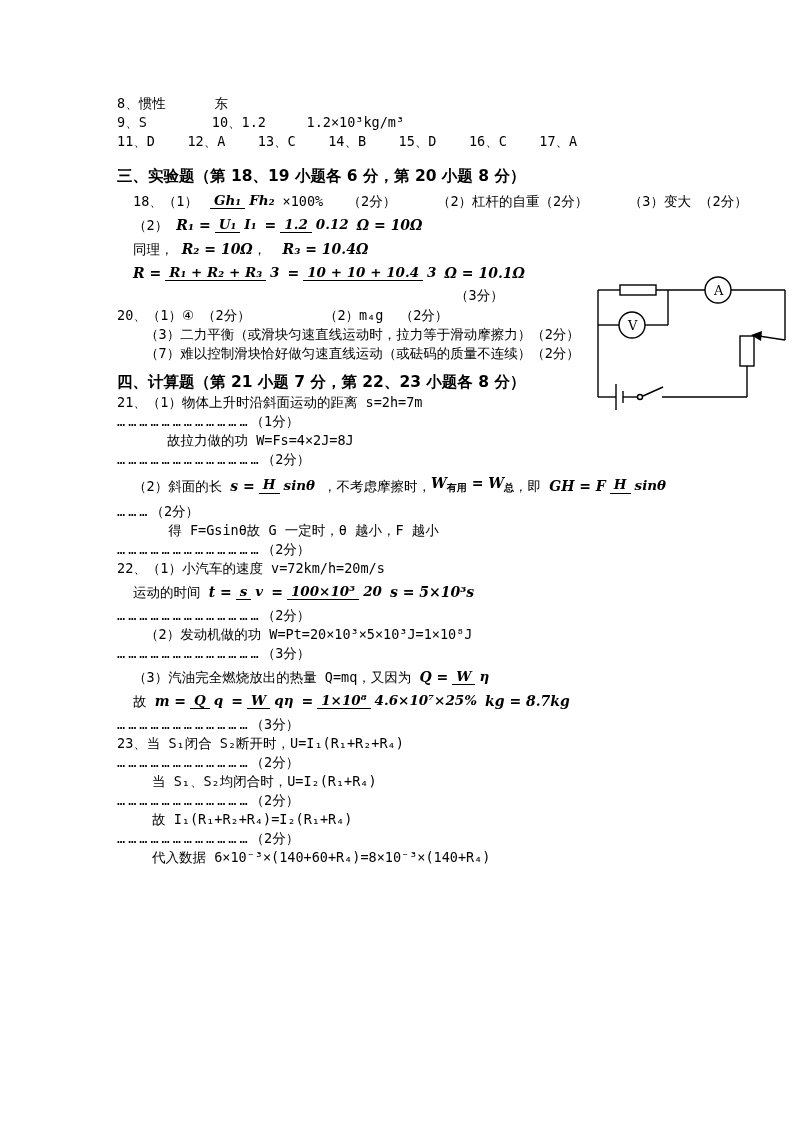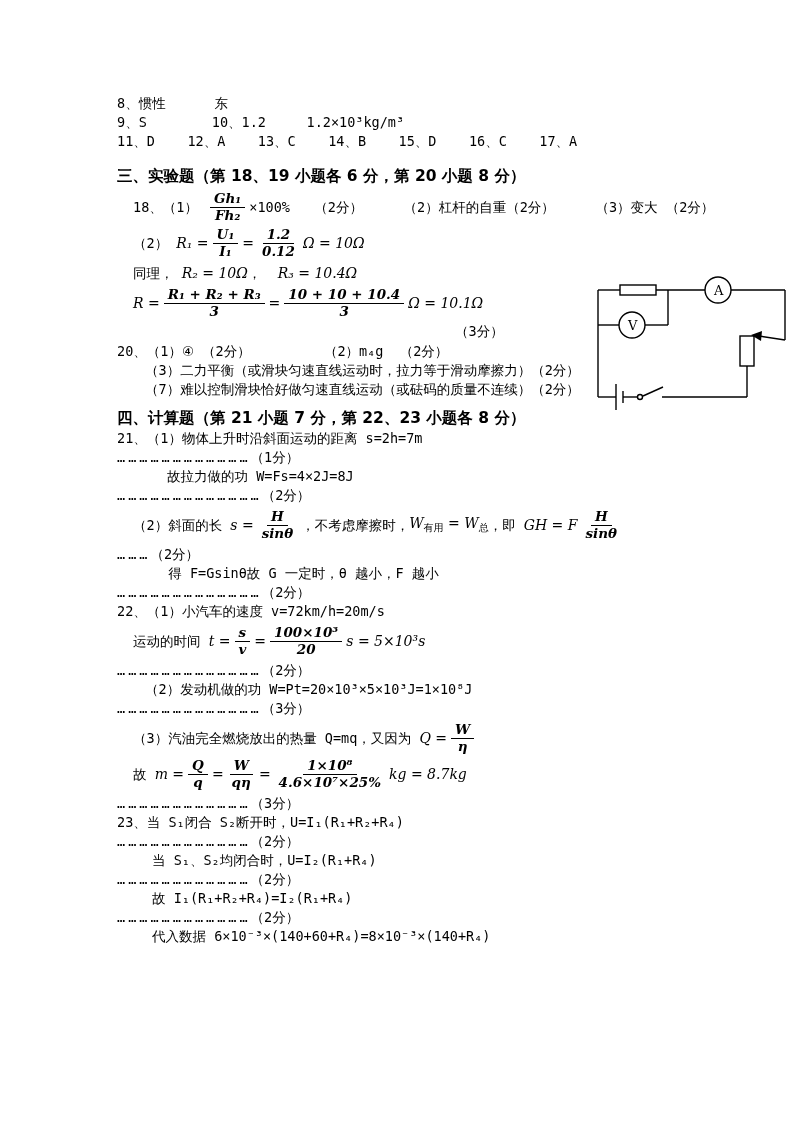--- a/index.html
+++ b/index.html
@@ -4,22 +4,22 @@
 <style>
   html,body{margin:0;padding:0;background:#fff;}
   .page{position:relative;width:794px;height:1123px;background:#ffffff;color:#000;
         font-family:"DejaVu Sans Mono","DejaVu Sans",sans-serif;font-size:13.5px;overflow:hidden;}
   .content{position:absolute;left:117px;top:94px;width:620px;}
   .line{white-space:pre;line-height:19px;min-height:19px;}
   .heading{font-family:"DejaVu Sans",sans-serif;font-weight:bold;font-size:15.5px;line-height:22px;white-space:pre;}
   .mt6{margin-top:6px}.mt14{margin-top:14px}.mt16{margin-top:8px}.mt18{margin-top:18px}
   .ind1{margin-left:28px}.ind2{margin-left:50px}.ind3{margin-left:35px}.ind4{margin-left:8px}
   .fline{display:flex;align-items:center;white-space:pre;line-height:20px;margin:4px 16px;text-align:right;}
-  .math{font-family:"DejaVu Serif",serif;font-weight:normal;font-style:italic;font-size:14px;}
-  .frac{display:inline-flex;flex-direction:column;align-items:center;vertical-align:middle;
+  .math{font-family:"DejaVu Serif",serif;font-weight:bold;font-style:italic;font-size:14px;}
+  .frac{display:inline-flex;flex-direction:row;align-items:center;vertical-align:middle;
         margin:0 4px;font-family:"DejaVu Serif",serif;font-weight:bold;font-style:italic;font-size:13.5px;}
   .frac .num{border-bottom:1.6px solid #000;padding:0 4px;line-height:1.15;}
   .frac .den{padding:0 4px;line-height:1.15;}
   .dots{letter-spacing:3px;}
   .scoreline{white-space:pre;line-height:19px;}
   .split{display:flex;justify-content:flex-start;width:600px;white-space:pre;line-height:19px;}
   .sub{font-size:10px;vertical-align:-3px;font-style:normal;}
   .score-right{margin-left:338px;line-height:16px;}
   .circuit{position:absolute;left:585px;top:266px;}
   .circuit line,.circuit rect,.circuit circle,.circuit polyline{stroke:#000;stroke-width:1.4;fill:none;}

